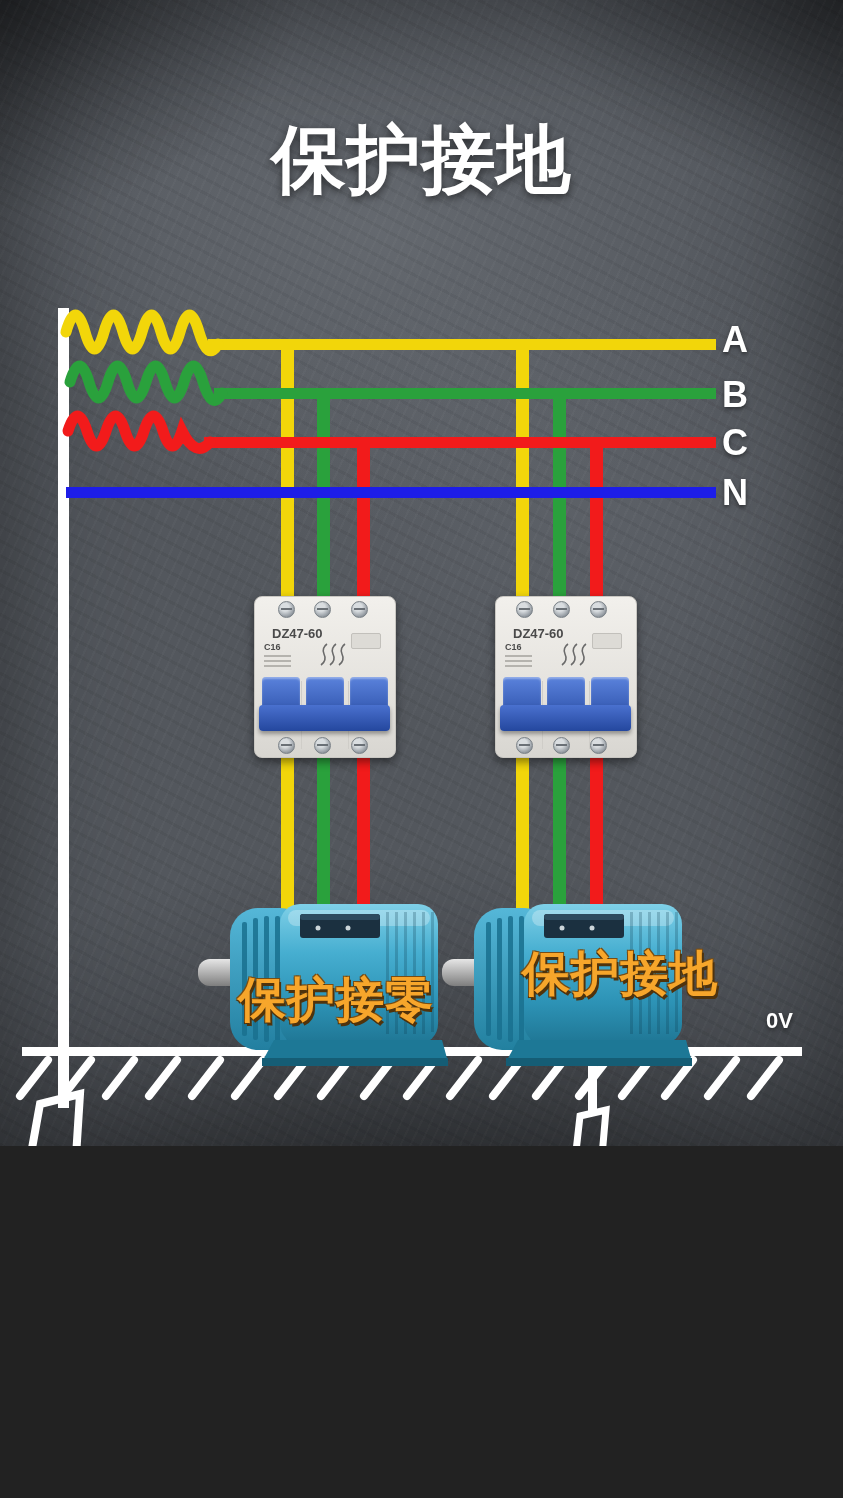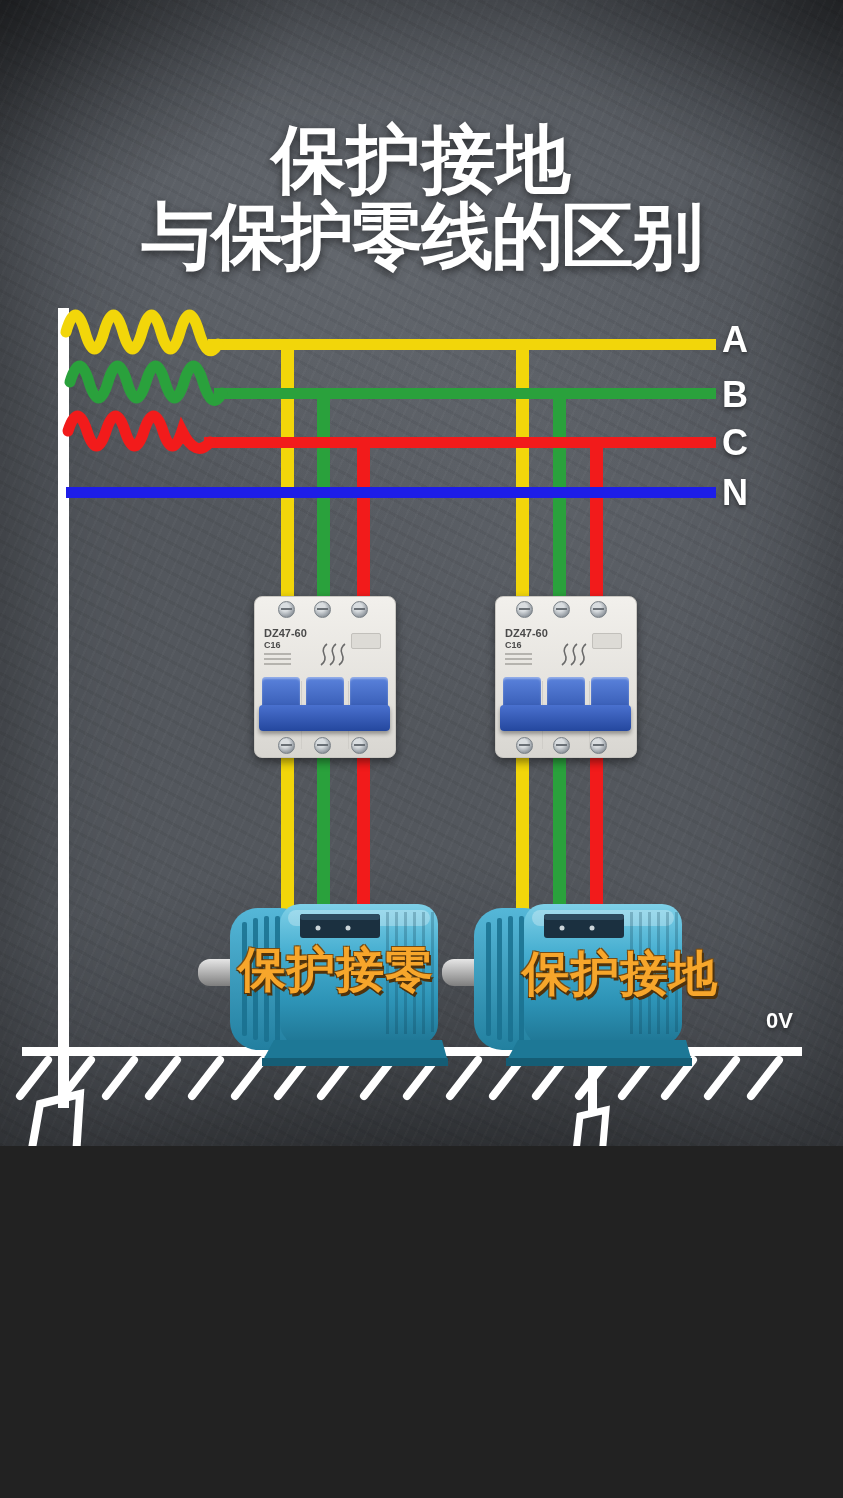--- a/index.html
+++ b/index.html
@@ -36,21 +36,21 @@
     text-shadow:0 2px 4px rgba(0,0,0,0.5);width:46px;height:40px;line-height:40px;}
   
   .breaker{width:140px;height:160px;background:linear-gradient(#f2f0ec,#e4e2dd 60%,#d8d6d1);
     border-radius:8px;z-index:5;box-shadow:0 4px 10px rgba(0,0,0,0.45);
     border:1px solid #c9c7c2;}
   .screw{position:absolute;width:15px;height:15px;border-radius:50%;
     background:radial-gradient(circle at 40% 35%, #d9dde0 0 30%, #8d949b 75%, #6f767d 100%);
     border:1px solid #7a8187;}
   .screw::after{content:"";position:absolute;left:2px;right:2px;top:6px;height:2px;background:#6a7076;}
   .bk-text{position:absolute;left:9px;top:30px;color:#4a4a4a;line-height:1.15;}
-  .bk-model{font-size:11px;font-weight:bold;}
+  .bk-model{font-size:13px;font-weight:bold;margin-left:8px;}
   .bk-rating{font-size:9px;font-weight:bold;}
   .bk-bar{width:27px;height:2px;background:#b5b3ae;margin-top:3px;}
   .bk-window{position:absolute;right:14px;top:36px;width:28px;height:14px;
     background:#dddbd6;border:1px solid #c2c0bb;border-radius:2px;}
   .handle{position:absolute;top:80px;width:38px;height:42px;border-radius:4px;
     background:linear-gradient(#5a82dc,#2c50a8);box-shadow:inset 0 2px 2px rgba(255,255,255,0.35);}
   .handle-bar{position:absolute;left:4px;top:108px;width:131px;height:26px;border-radius:4px;
     background:linear-gradient(#4a71cf,#24479e);box-shadow:0 3px 4px rgba(0,0,0,0.35);}
   .seam{position:absolute;top:84px;width:1px;height:68px;background:#cfcdc8;}
   
@@ -64,21 +64,20 @@
   svg.layer-low{position:absolute;left:0;top:0;z-index:2;}
   svg.motor{position:absolute;z-index:5;overflow:visible;}
 </style>
 </head>
 <body>
 
 <div class="stage">
 
   <div class="abs title">
     <div class="l1">保护接地</div>
-    <div class="l2">与保护零线的区别</div>
   </div>
 
   <svg class="layer-low" width="843" height="1498">
 
     <g stroke="#ffffff" stroke-width="8" stroke-linecap="round">
       <line x1="48" y1="1060" x2="20" y2="1096"></line>
         <line x1="91" y1="1060" x2="63" y2="1096"></line>
       <line x1="134" y1="1060" x2="106" y2="1096"></line>
         <line x1="177" y1="1060" x2="149" y2="1096"></line>
       <line x1="220" y1="1060" x2="192" y2="1096"></line>
@@ -283,18 +282,18 @@
         <rect x="235" y="10" width="3" height="120"></rect>
     </g>
     <rect x="104" y="12" width="80" height="24" rx="3" fill="#1b3040"></rect>
     <rect x="104" y="12" width="80" height="6" rx="3" fill="#2c4a5e"></rect>
     <circle cx="122" cy="26" r="2.5" fill="#cdd6da"></circle>
     <circle cx="152" cy="26" r="2.5" fill="#cdd6da"></circle>
     <polygon points="78,138 246,138 252,160 66,160" fill="#1d7896"></polygon>
     <rect x="66" y="156" width="186" height="8" fill="#155d75"></rect>
   </svg>
 
-  <div class="abs motor-label" style="left:236px;top:938px;width:200px;">保护接零</div>
+  <div class="abs motor-label" style="left:236px;top:968px;width:200px;">保护接零</div>
   <div class="abs motor-label" style="left:522px;top:942px;width:196px;">保护接地</div>
 
   <div class="abs gv-label" style="left:766px;top:1008px;">0V</div>
 
 </div>
 
 </body></html>

